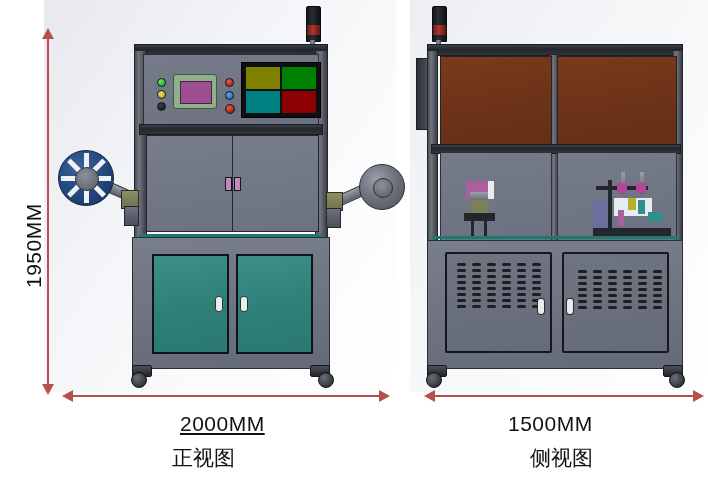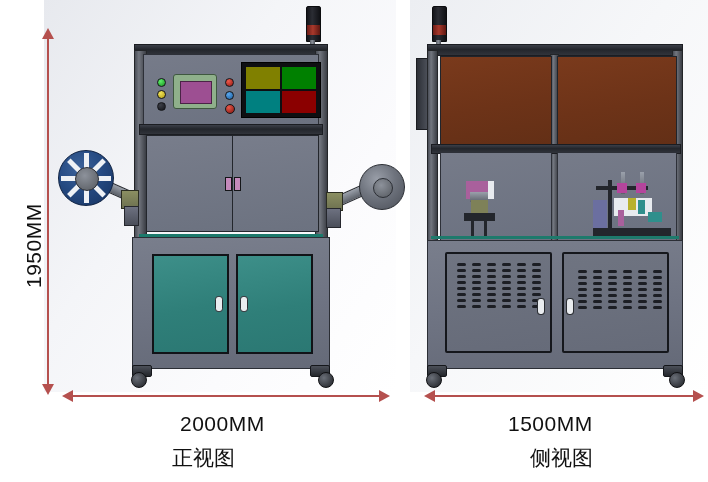--- a/index.html
+++ b/index.html
@@ -339,21 +339,21 @@
     <div class="arrow up" style="left:42px;top:28px;"></div>
     <div class="dim-line" style="left:47px;top:38px;width:2px;height:348px;"></div>
     <div class="arrow down" style="left:42px;top:384px;"></div>
     <div class="dim-text vertical" style="left:22px;top:288px;">1950MM</div>
   </div>
 
   <div>
     <div class="arrow left" style="left:62px;top:390px;"></div>
     <div class="dim-line" style="left:72px;top:395px;width:308px;height:2px;"></div>
     <div class="arrow right" style="left:379px;top:390px;"></div>
-    <div class="dim-text" style="left:180px;top:412px;">2000MM</div>
+    <div class="dim-text" style="left:180px;top:412px;text-decoration:underline;">2000MM</div>
     <div class="view-caption" style="left:172px;top:444px;">正视图</div>
   </div>
 
   <div>
     <div class="arrow left" style="left:424px;top:390px;"></div>
     <div class="dim-line" style="left:434px;top:395px;width:260px;height:2px;"></div>
     <div class="arrow right" style="left:693px;top:390px;"></div>
     <div class="dim-text" style="left:508px;top:412px;">1500MM</div>
     <div class="view-caption" style="left:530px;top:444px;">侧视图</div>
   </div>

